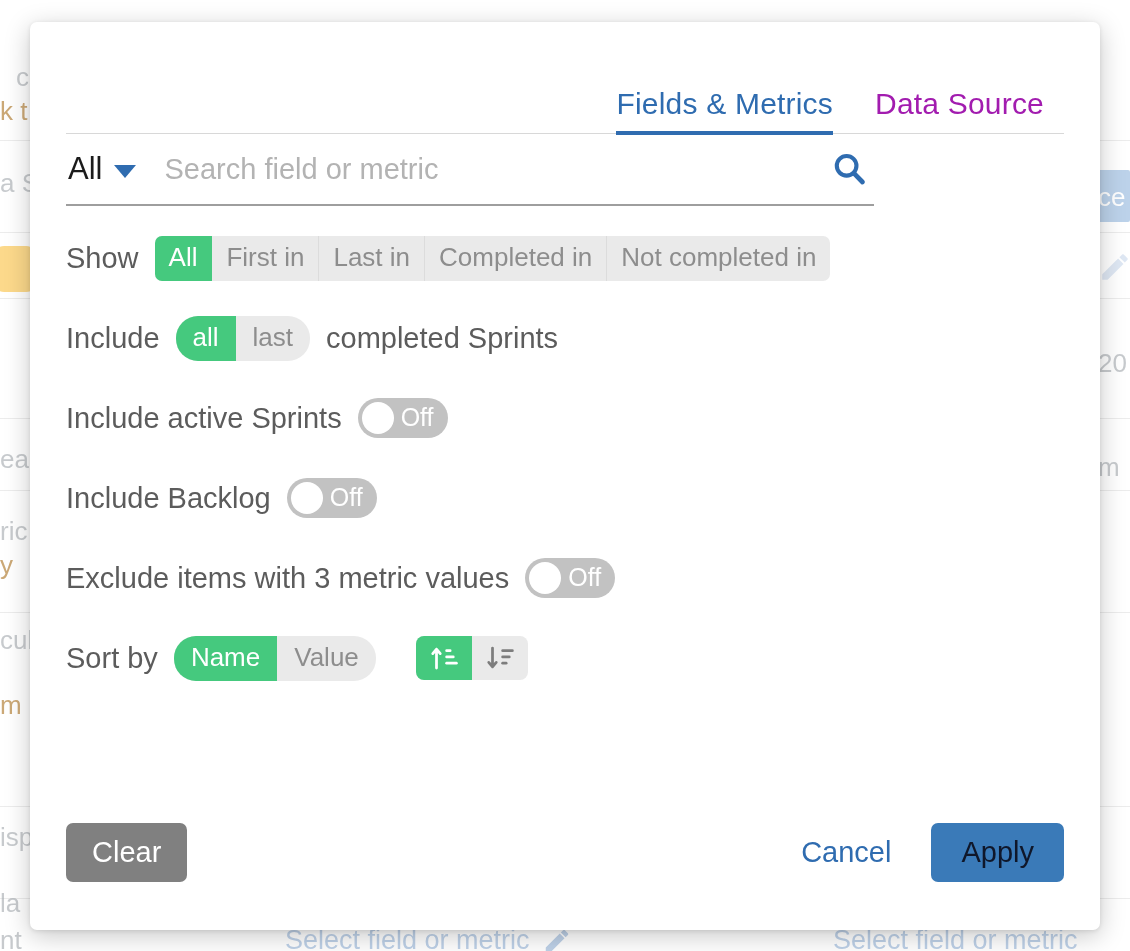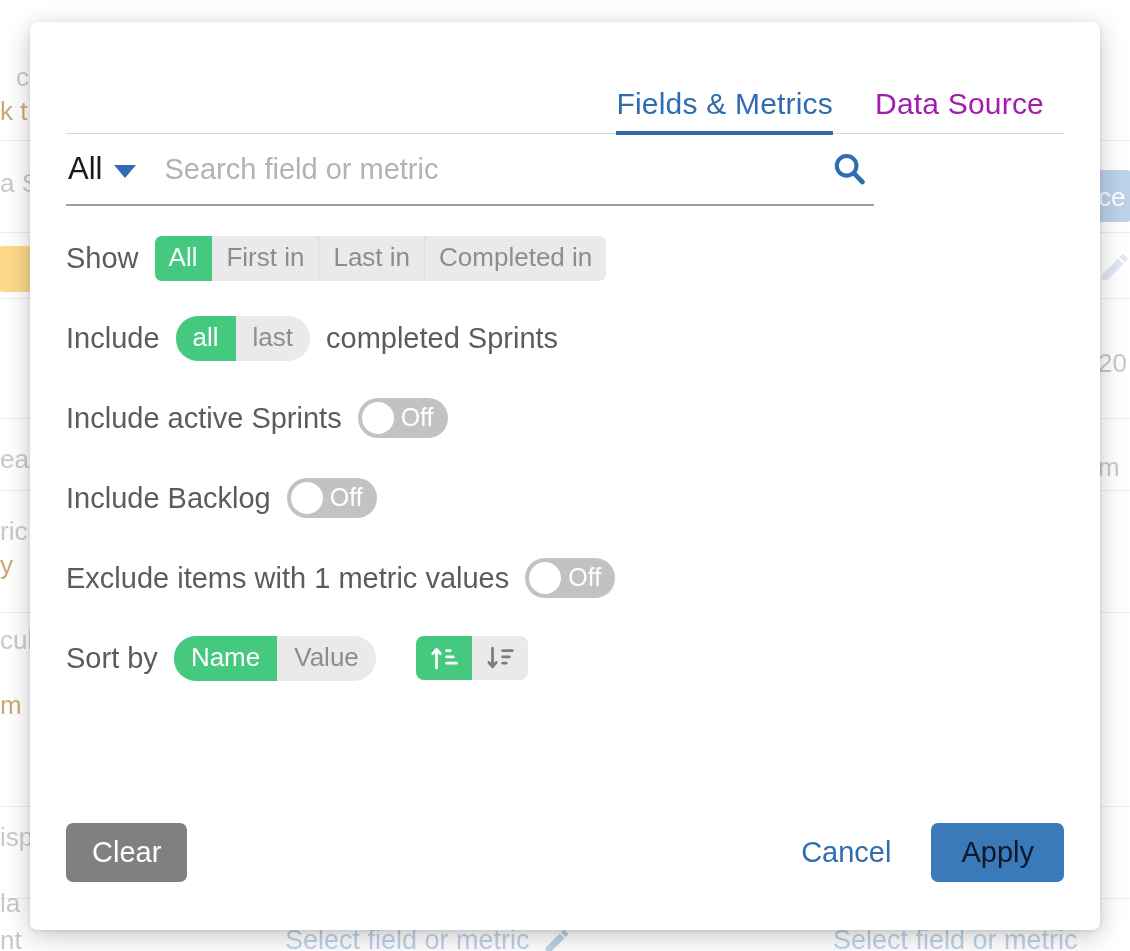--- a/index.html
+++ b/index.html
@@ -260,20 +260,21 @@
     </div>
 
 
     <div class="opt-row" style="margin-top:12px">
       <span class="opt-label">Show</span>
       <span class="seg">
         <span class="seg-item on">All</span>
         <span class="seg-item">First in</span>
         <span class="seg-item">Last in</span>
         <span class="seg-item">Completed in</span>
+        <span class="seg-item">Not completed in</span>
       </span>
     </div>
 
     <div class="opt-row">
       <span class="opt-label">Include</span>
       <span class="seg pill">
         <span class="seg-item on">all</span>
         <span class="seg-item">last</span>
       </span>
       <span class="opt-label">completed Sprints</span>
@@ -289,21 +290,21 @@
 
     <div class="opt-row">
       <span class="opt-label">Include Backlog</span>
       <span class="toggle">
         <span class="knob"></span>
         <span class="tlabel">Off</span>
       </span>
     </div>
 
     <div class="opt-row">
-      <span class="opt-label">Exclude items with 1 metric values</span>
+      <span class="opt-label">Exclude items with 3 metric values</span>
       <span class="toggle">
         <span class="knob"></span>
         <span class="tlabel">Off</span>
       </span>
     </div>
 
     <div class="opt-row">
       <span class="opt-label">Sort by</span>
       <span class="seg pill">
         <span class="seg-item on">Name</span>

